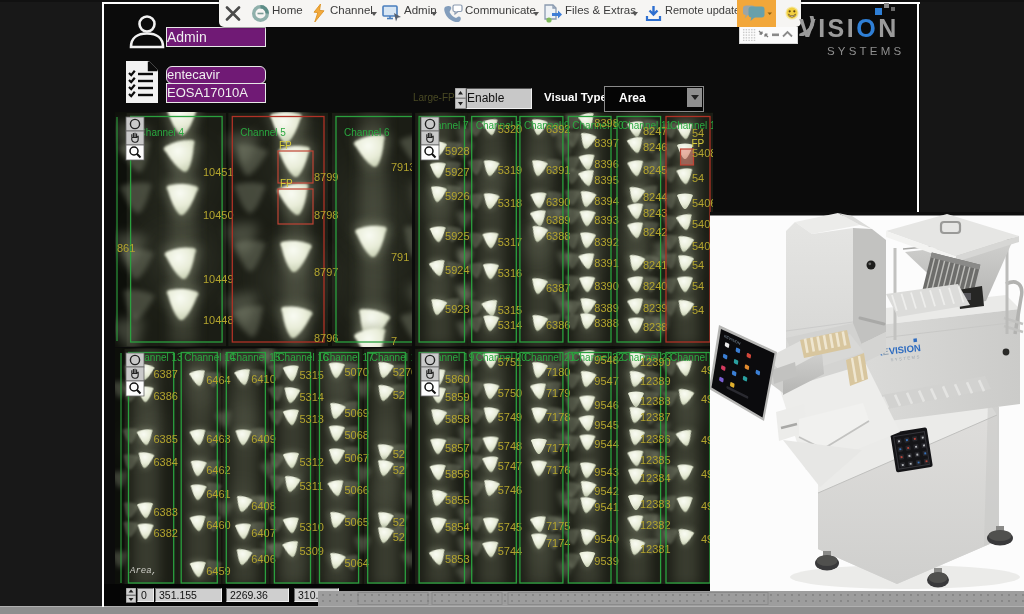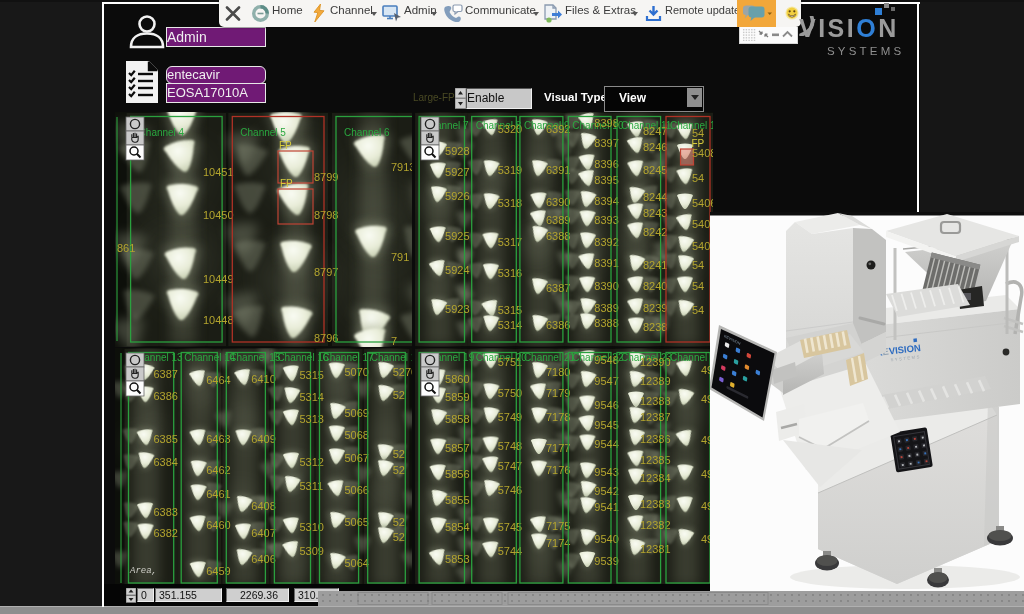--- a/index.html
+++ b/index.html
@@ -53,21 +53,21 @@
 <div class="abs" style="left:413px;top:92px;font-size:10px;color:#4a4a24;">Large-FP</div>
 <svg class="abs" style="left:455px;top:88px" width="11" height="21" viewBox="0 0 11 21">
 <rect x="0" y="0" width="11" height="10" fill="#cfcfcf" stroke="#888" stroke-width="1"></rect>
 <rect x="0" y="10.5" width="11" height="10" fill="#cfcfcf" stroke="#888" stroke-width="1"></rect>
 <path d="M3 6.5 L5.5 3 L8 6.5 Z" fill="#222"></path>
     <path d="M3 14 L8 14 L5.5 17.5 Z" fill="#222"></path>
 </svg>
 <div class="abs" style="left:466px;top:88px;width:64px;height:19px;background:#c8c8c8;border:1px solid #555;border-right-color:#eee;border-bottom-color:#eee;font-size:12px;color:#111;line-height:19px;">Enable</div>
 <div class="abs" style="left:544px;top:91px;font-size:11.5px;font-weight:bold;color:#fff;">Visual Type</div>
 <div class="abs" style="left:604px;top:86px;width:98px;height:24px;background:#050505;border:1.5px solid #8a8a8a;">
-<span style="position:absolute;left:14px;top:4px;font-size:12px;font-weight:bold;color:#fff;">View</span>
+<span style="position:absolute;left:14px;top:4px;font-size:12px;font-weight:bold;color:#fff;">Area</span>
 <span style="position:absolute;right:1px;top:1px;width:15px;height:19px;background:#8f8f8f;"></span>
 <span style="position:absolute;right:4.5px;top:8px;width:0;height:0;border-left:4px solid transparent;border-right:4px solid transparent;border-top:5px solid #222;"></span>
 </div>
 <svg class="abs" style="left:115px;top:112px" width="297" height="235" viewBox="0 0 297 235">
     <defs>
 <radialGradient id="pg" cx="42%" cy="30%" r="78%">
 <stop offset="0%" stop-color="#f9fbf3"></stop>
         <stop offset="50%" stop-color="#e9edd9"></stop>
 <stop offset="85%" stop-color="#ccd3b8"></stop>
         <stop offset="100%" stop-color="#a9b094"></stop>
@@ -1311,21 +1311,21 @@
   </svg>
 <div class="abs" style="left:104px;top:584px;width:606px;height:23px;background:#050505;"></div>
 <svg class="abs" style="left:126px;top:588px" width="10" height="15" viewBox="0 0 10 15">
 <rect x="0" y="0" width="10" height="7" fill="#cfcfcf" stroke="#777" stroke-width="0.8"></rect>
 <rect x="0" y="7.5" width="10" height="7" fill="#cfcfcf" stroke="#777" stroke-width="0.8"></rect>
 <path d="M2.5 4.5 L5 1.5 L7.5 4.5 Z" fill="#222"></path>
     <path d="M2.5 10 L7.5 10 L5 13 Z" fill="#222"></path>
   </svg>
 <div class="statbox" style="left:137px;width:12px;">0</div>
 <div class="statbox" style="left:155px;width:62px;">351.155</div>
-<div class="statbox" style="left:226px;width:58px;text-align:center;">2269.36</div>
+<div class="statbox" style="left:226px;width:58px;">2269.36</div>
 <div class="statbox" style="left:294px;width:40px;">310.33</div>
 <svg class="abs" style="left:318px;top:591px" width="706" height="23" viewBox="0 0 706 23">
 <rect x="0" y="0" width="706" height="23" fill="#9d9d9d"></rect>
 <rect x="40" y="1.5" width="70" height="12" fill="none" stroke="#8a8a8a" stroke-width="1"></rect>
 <rect x="114" y="1.5" width="70" height="12" fill="none" stroke="#8a8a8a" stroke-width="1"></rect>
 <rect x="190" y="1.5" width="260" height="12" fill="none" stroke="#8a8a8a" stroke-width="1"></rect>
 <circle cx="5" cy="4" r="0.9" fill="#7e7e7e"></circle>
     <circle cx="5" cy="10" r="0.9" fill="#7e7e7e"></circle>
     <circle cx="5" cy="16" r="0.9" fill="#7e7e7e"></circle>
     <circle cx="5" cy="22" r="0.9" fill="#7e7e7e"></circle>

